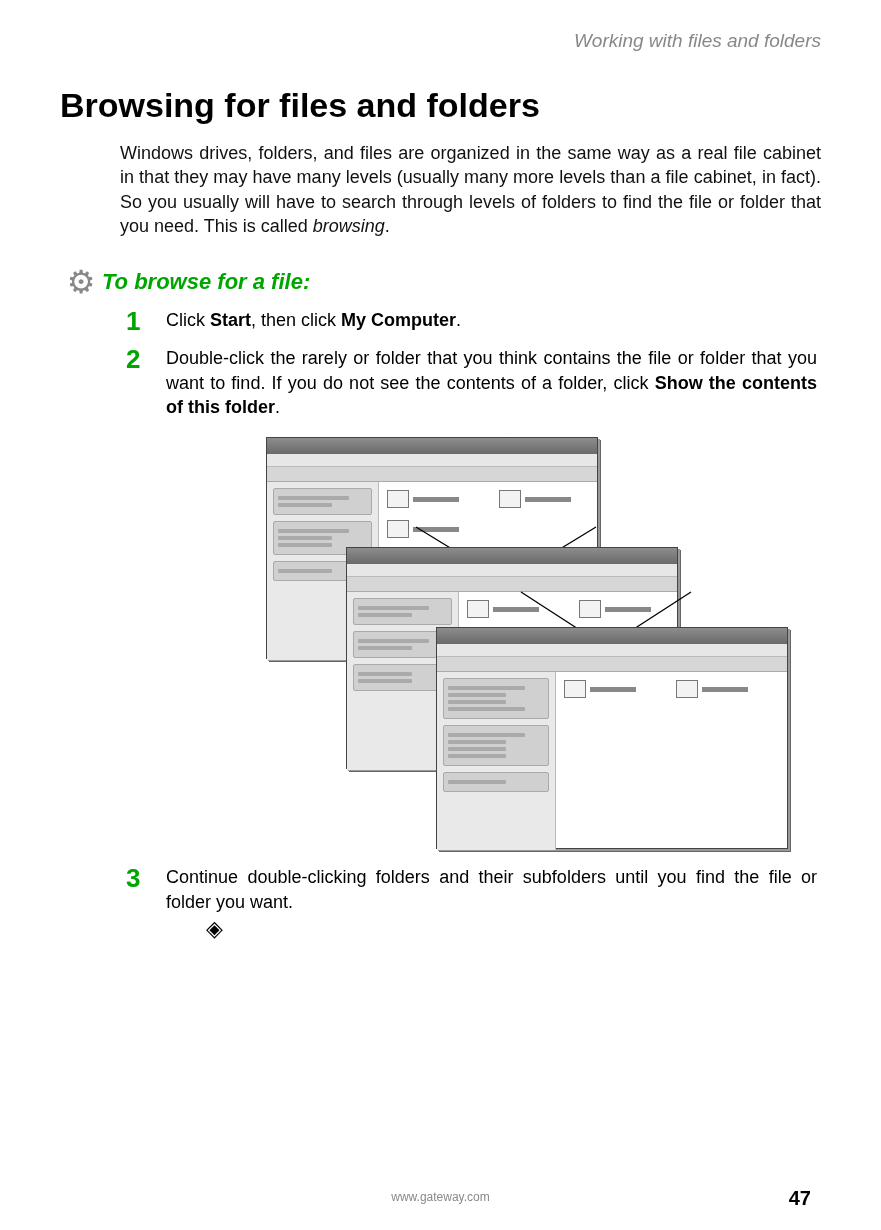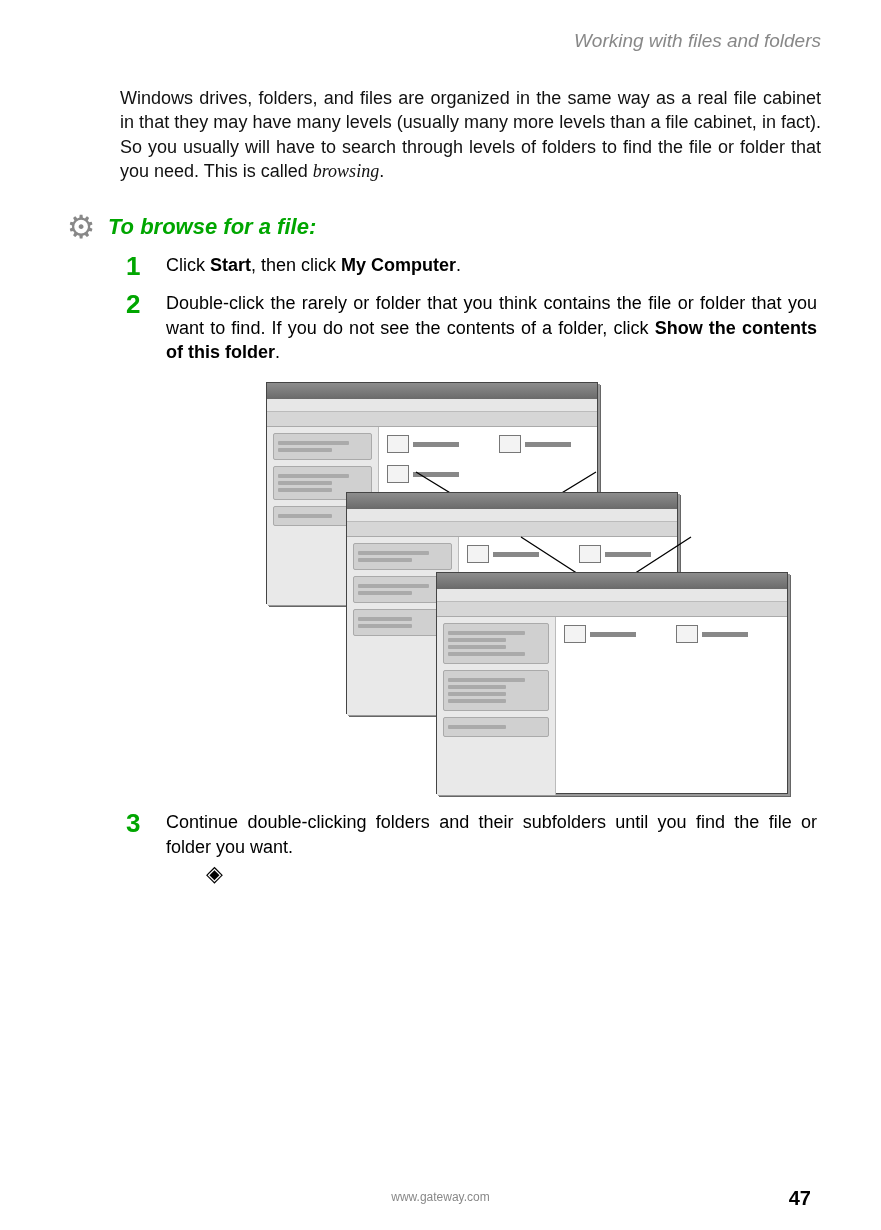--- a/index.html
+++ b/index.html
@@ -36,39 +36,38 @@
     margin-left: 60px;
   }
   .para {
     font-family: Verdana, Geneva, sans-serif;
     font-size: 18px;
     line-height: 1.35;
     margin: 0 0 18px 0;
     text-align: justify;
     color: #111;
   }
-  .browsing-em { font-style: italic; font-family: Liberation Serif, serif; }
+  .browsing-em { font-style: italic; }
   .procedure-head {
     display: flex;
     align-items: center;
     margin: 28px 0 10px 0;
   }
   .gear-icon {
     width: 42px;
     flex: 0 0 42px;
     text-align: center;
   }
   .gear-glyph { font-size: 32px; color: #888; line-height: 1; }
   .proc-title {
     font-family: Arial, Helvetica, sans-serif;
     font-size: 22px;
     font-weight: 700;
     font-style: italic;
     color: #00a600;
-    margin-left: 6px;
   }
   ol.steps {
     list-style: none;
     padding: 0;
     margin: 0 4px 0 66px;
     counter-reset: step;
   }
   ol.steps > li {
     counter-increment: step;
     position: relative;
@@ -161,20 +160,21 @@
     font-weight: 700;
     color: #000;
   }
 </style>
 </head>
 <body>
 
 <div class="page">
   <div class="running-head">Working with files and folders</div>
 
+  <h1 class="title">Browsing for files and folders</h1>
 
   <div class="body-block">
     <p class="para">
       <span>Windows drives, folders, and files are organized in the same way as a real file cabinet in that they may have many levels (usually many more levels than a file cabinet, in fact). So you usually will have to search through levels of folders to find the file or folder that you need. This is called </span><span class="browsing-em">browsing</span><span>.</span>
     </p>
   </div>
 
   <div class="procedure-head">
     <div class="gear-icon"><span class="gear-glyph">⚙</span></div>
     <div class="proc-title">To browse for a file:</div>

